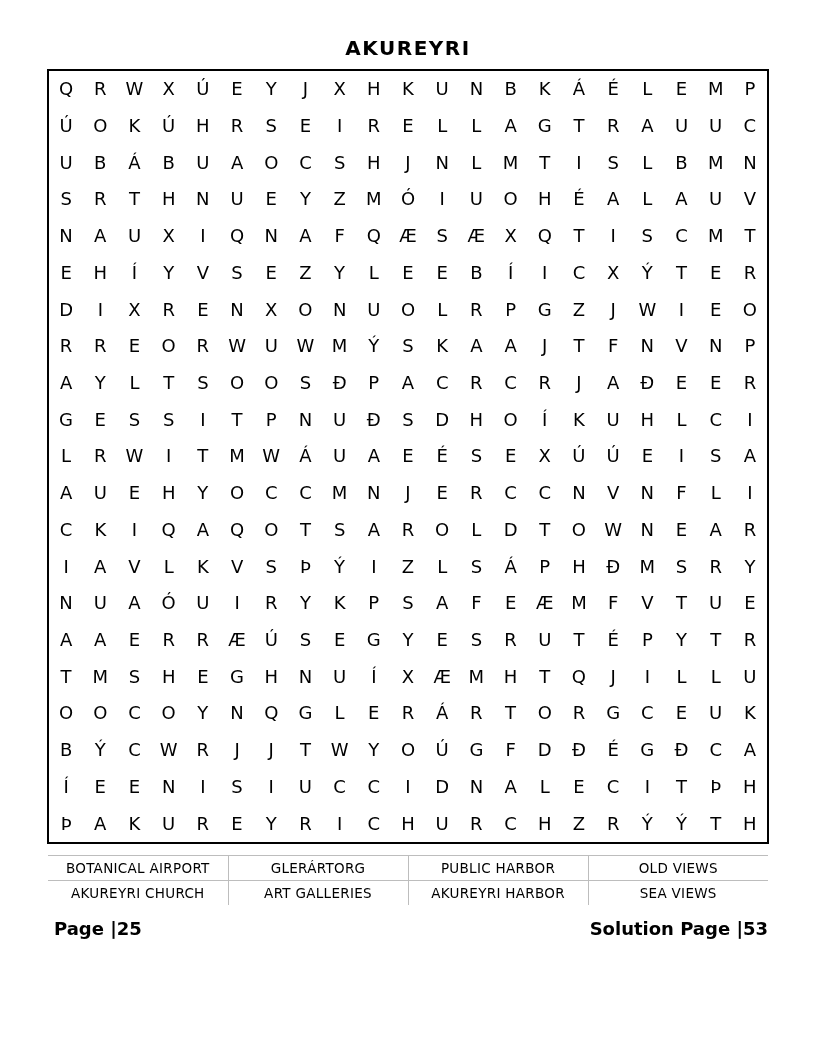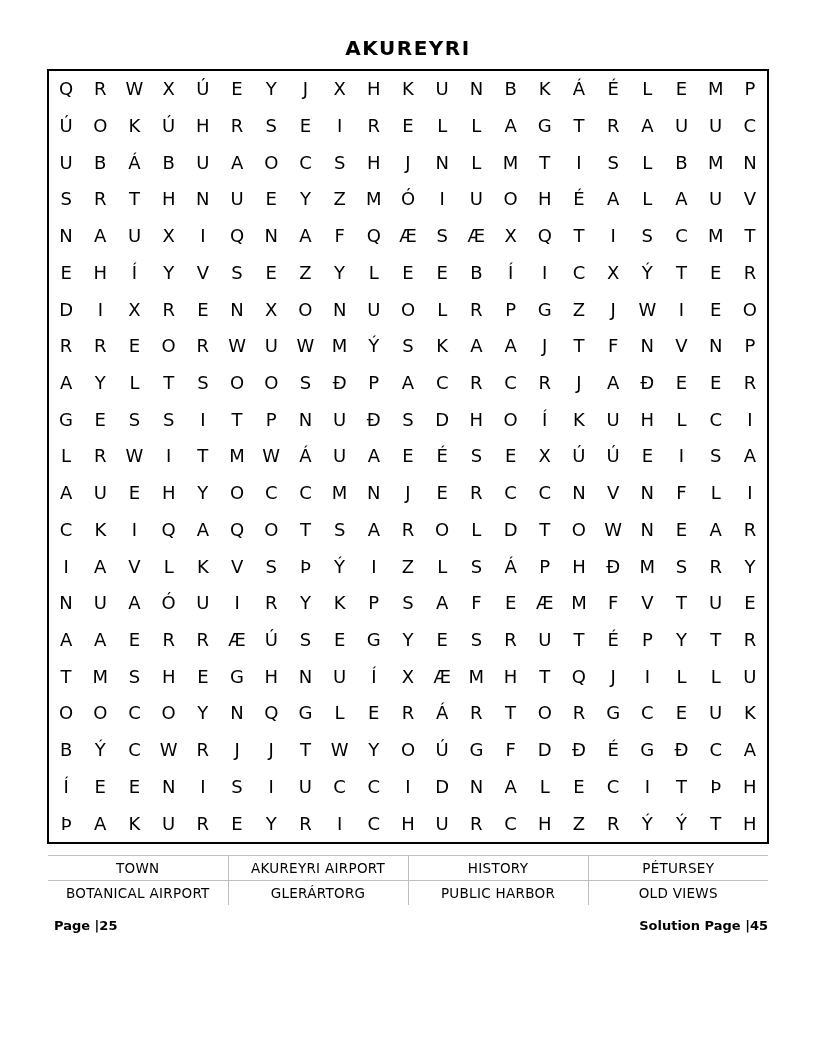--- a/index.html
+++ b/index.html
@@ -58,21 +58,21 @@
     overflow: hidden;
   }
   .word-table td + td {
     border-left: 1px solid #bdbdbd;
   }
   .footer {
     display: flex;
     justify-content: space-between;
     align-items: baseline;
     padding: 13px 48px 0 54px;
-    font-size: 13px;
+    font-size: 18px;
     font-weight: bold;
   }
 </style>
 </head>
 <body>
 
 <div class="page">
 
   <h1 class="title">AKUREYRI</h1>
 
@@ -515,33 +515,33 @@
       <div class="cell">Z</div>
       <div class="cell">R</div>
       <div class="cell">Ý</div>
       <div class="cell">Ý</div>
       <div class="cell">T</div>
       <div class="cell">H</div>
     </div>
 
   <table class="word-table">
     <tbody>
-        <tr>
-          <td>TOWN</td>
-          <td>AKUREYRI AIRPORT</td>
-          <td>HISTORY</td>
-          <td>PÉTURSEY</td>
-        </tr>
         <tr>
           <td>BOTANICAL AIRPORT</td>
           <td>GLERÁRTORG</td>
           <td>PUBLIC HARBOR</td>
           <td>OLD VIEWS</td>
         </tr>
+        <tr>
+          <td>AKUREYRI CHURCH</td>
+          <td>ART GALLERIES</td>
+          <td>AKUREYRI HARBOR</td>
+          <td>SEA VIEWS</td>
+        </tr>
       </tbody>
   </table>
 
   <div class="footer">
     <span>Page |25</span>
-    <span>Solution Page |45</span>
+    <span>Solution Page |53</span>
   </div>
 
 </div>
 
 </body></html>

